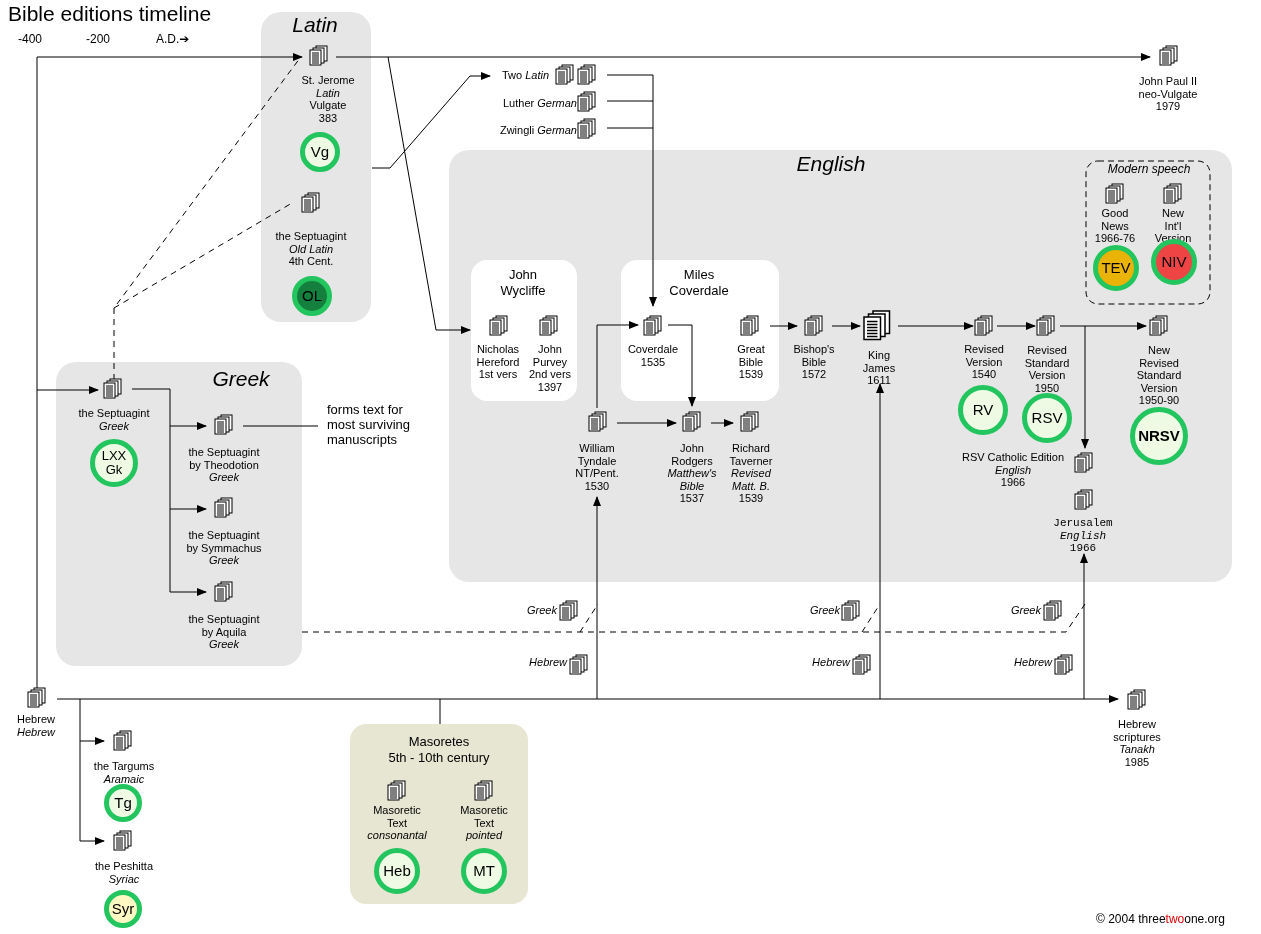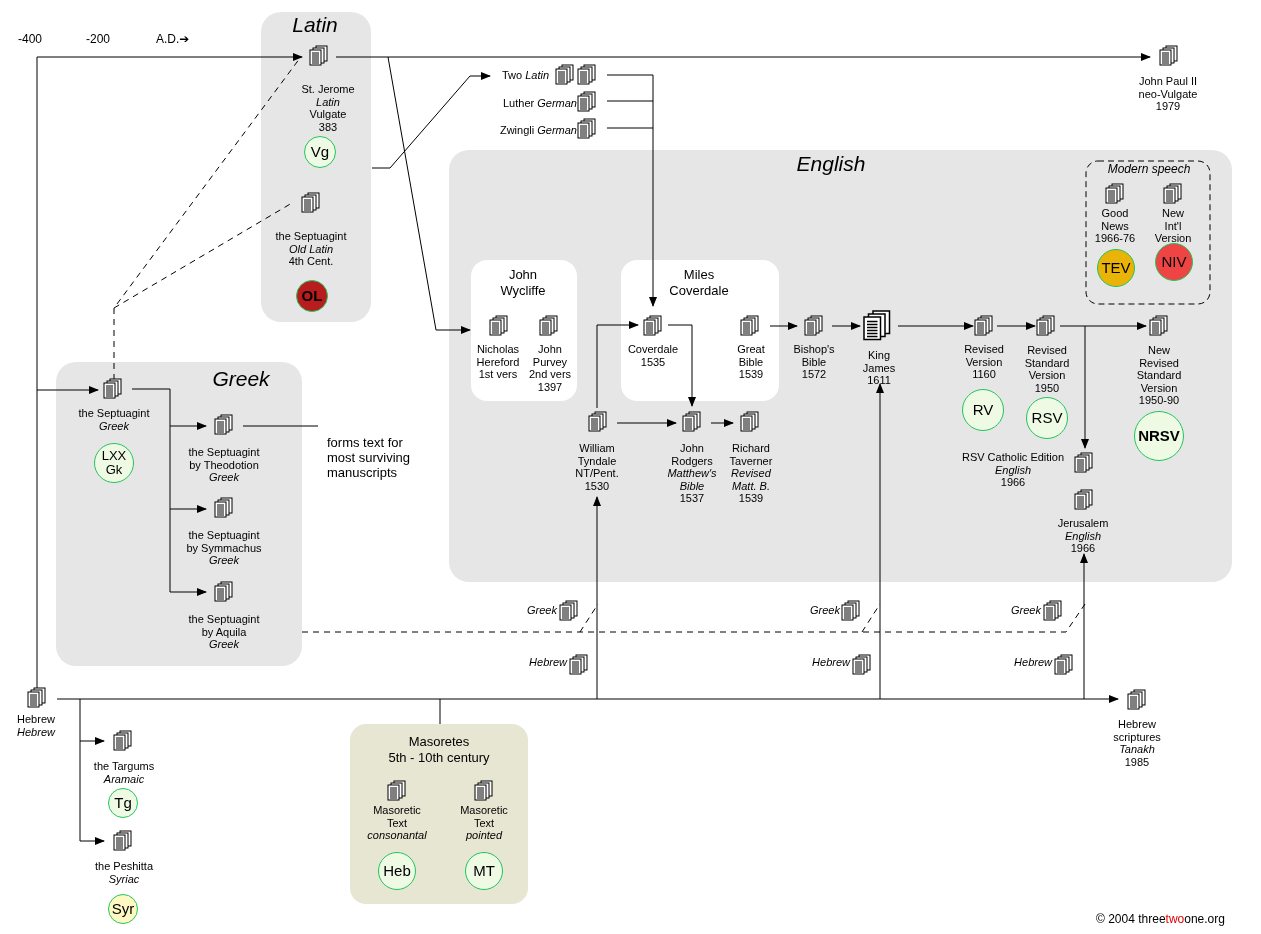--- a/index.html
+++ b/index.html
@@ -4,25 +4,25 @@
 <style>
 html,body{margin:0;padding:0;background:#fff;}
 body{width:1261px;height:934px;position:relative;overflow:hidden;font-family:"Liberation Sans",sans-serif;color:#000;}
 #diagram{position:absolute;left:0;top:0;width:1261px;height:934px;}
 .lbl{position:absolute;text-align:center;font-size:11px;line-height:12.5px;white-space:nowrap;transform:translateX(-50%);}
 .lbl .it{font-style:italic;display:block;}
 .lbl .ln{display:block;}
 .title{position:absolute;left:8px;top:2px;font-size:21px;}
 .tick{position:absolute;top:32px;font-size:12px;}
 .grp{position:absolute;font-style:italic;font-size:21px;transform:translateX(-50%);}
-.circ{position:absolute;border:1px solid #22c55e;border-radius:50%;background:#eefae4;display:flex;align-items:center;justify-content:center;text-align:center;font-size:15px;line-height:14px;transform:translate(-50%,-50%);}
+.circ{position:absolute;border:5px solid #22c55e;border-radius:50%;background:#eefae4;display:flex;align-items:center;justify-content:center;text-align:center;font-size:15px;line-height:14px;transform:translate(-50%,-50%);}
 .side{position:absolute;font-style:italic;font-size:11px;text-align:right;transform:translateX(-100%);}
 .copy{position:absolute;left:1096px;top:912px;font-size:12px;text-align:right;}
 .copy .red{color:#e00000;}
-.note{position:absolute;left:327px;top:402px;font-size:13px;line-height:15px;margin-top:33px;}
+.note{position:absolute;left:327px;top:402px;font-size:13px;line-height:15px;}
 </style>
 </head>
 <body>
 
 <div id="diagram">
   <svg id="bg" width="1261" height="934" style="position:absolute;left:0;top:0">
     <defs>
       <marker id="ar" markerWidth="10" markerHeight="10" refX="9" refY="5" orient="auto" markerUnits="userSpaceOnUse">
         <path d="M0,1 L10,5 L0,9 Z" fill="#000"></path>
       </marker>
@@ -117,20 +117,21 @@
         <use href="#doc" transform="translate(578,119) scale(1)"></use>
         <use href="#doc" transform="translate(560,601) scale(1)"></use>
         <use href="#doc" transform="translate(842,601) scale(1)"></use>
         <use href="#doc" transform="translate(1044,601) scale(1)"></use>
         <use href="#doc" transform="translate(570,655) scale(1)"></use>
         <use href="#doc" transform="translate(853,655) scale(1)"></use>
         <use href="#doc" transform="translate(1055,655) scale(1)"></use>
       </g>
   </svg>
 
+  <div class="title">Bible editions timeline</div>
   <div class="tick" style="left:18px">-400</div>
   <div class="tick" style="left:86px">-200</div>
   <div class="tick" style="left:156px">A.D.➔</div>
 
   <div class="grp" style="left:315px;top:13px">Latin</div>
   <div class="grp" style="left:241px;top:367px">Greek</div>
   <div class="grp" style="left:831px;top:152px">English</div>
   <div class="lbl" style="left:1149px;top:163px;font-size:12px;font-style:italic">Modern speech</div>
   <div class="lbl" style="left:523px;top:267px;font-size:13px;line-height:16px">
       <span class="ln">John</span>
@@ -143,33 +144,33 @@
   <div class="lbl" style="left:439px;top:734px;font-size:13px;line-height:16px">
       <span class="ln">Masoretes</span>
       <span class="ln">5th - 10th century</span>
     </div>
 
   <div id="labels">
       <div class="lbl" style="left: 36px; top: 713px;">
         <span class="ln">Hebrew</span>
         <span class="it">Hebrew</span>
       </div>
-      <div class="lbl" style="left: 328px; top: 74px; margin-top: 9px;">
+      <div class="lbl" style="left: 328px; top: 74px;">
         <span class="ln">St. Jerome</span>
         <span class="it">Latin</span>
         <span class="ln">Vulgate</span>
         <span class="ln">383</span>
       </div>
       <div class="circ" style="left: 320px; top: 152px; width: 30px; height: 30px; background: rgb(238, 250, 228);">Vg</div>
       <div class="lbl" style="left: 311px; top: 230px;">
         <span class="ln">the Septuagint</span>
         <span class="it">Old Latin</span>
         <span class="ln">4th Cent.</span>
       </div>
-      <div class="circ" style="left: 312px; top: 296px; width: 30px; height: 30px; background: #b91c1c; font-weight: bold;">OL</div>
+      <div class="circ" style="left: 312px; top: 296px; width: 30px; height: 30px; background: #15803d;">OL</div>
       <div class="lbl" style="left: 114px; top: 407px;">
         <span class="ln">the Septuagint</span>
         <span class="it">Greek</span>
       </div>
       <div class="circ" style="left: 114px; top: 463px; width: 38px; height: 38px; background: rgb(238, 250, 228); font-size: 13px;">LXX<br>Gk</div>
       <div class="lbl" style="left: 224px; top: 446px;">
         <span class="ln">the Septuagint</span>
         <span class="ln">by Theodotion</span>
         <span class="it">Greek</span>
       </div>
@@ -256,21 +257,21 @@
         <span class="ln">1572</span>
       </div>
       <div class="lbl" style="left: 879px; top: 349px;">
         <span class="ln">King</span>
         <span class="ln">James</span>
         <span class="ln">1611</span>
       </div>
       <div class="lbl" style="left: 984px; top: 343px;">
         <span class="ln">Revised</span>
         <span class="ln">Version</span>
-        <span class="ln">1160</span>
+        <span class="ln">1540</span>
       </div>
       <div class="circ" style="left: 983px; top: 410px; width: 40px; height: 40px; background: rgb(238, 250, 228);">RV</div>
       <div class="lbl" style="left: 1047px; top: 344px;">
         <span class="ln">Revised</span>
         <span class="ln">Standard</span>
         <span class="ln">Version</span>
         <span class="ln">1950</span>
       </div>
       <div class="circ" style="left: 1047px; top: 418px; width: 40px; height: 40px; background: rgb(238, 250, 228);">RSV</div>
       <div class="lbl" style="left: 1159px; top: 344px;">
@@ -279,21 +280,21 @@
         <span class="ln">Standard</span>
         <span class="ln">Version</span>
         <span class="ln">1950-90</span>
       </div>
       <div class="circ" style="left: 1159px; top: 436px; width: 48px; height: 48px; background: rgb(238, 250, 228); font-weight: bold;">NRSV</div>
       <div class="lbl" style="left: 1013px; top: 451px;">
         <span class="ln">RSV Catholic Edition</span>
         <span class="it">English</span>
         <span class="ln">1966</span>
       </div>
-      <div class="lbl" style="left: 1083px; top: 517px;">
+      <div class="lbl" style="left: 1083px; top: 517px; font-family: Liberation Mono, monospace;">
         <span class="ln">Jerusalem</span>
         <span class="it">English</span>
         <span class="ln">1966</span>
       </div>
       <div class="lbl" style="left: 1115px; top: 207px;">
         <span class="ln">Good</span>
         <span class="ln">News</span>
         <span class="ln">1966-76</span>
       </div>
       <div class="circ" style="left: 1116px; top: 268px; width: 36px; height: 36px; background: #eab308;">TEV</div>

